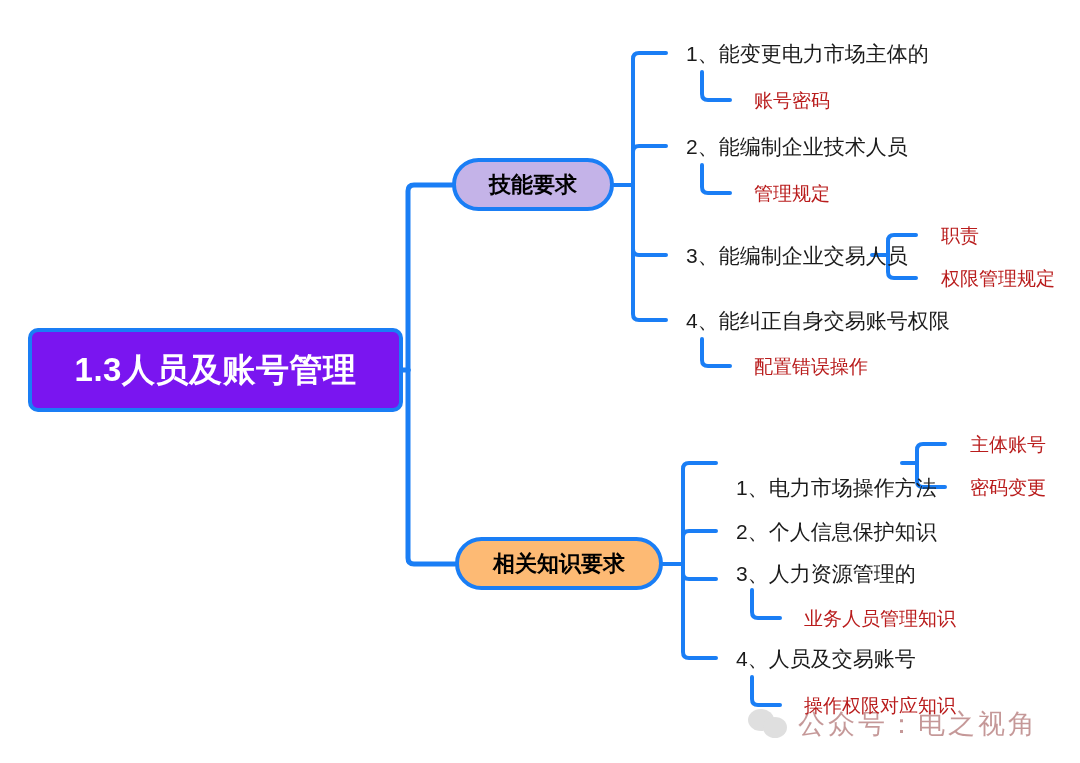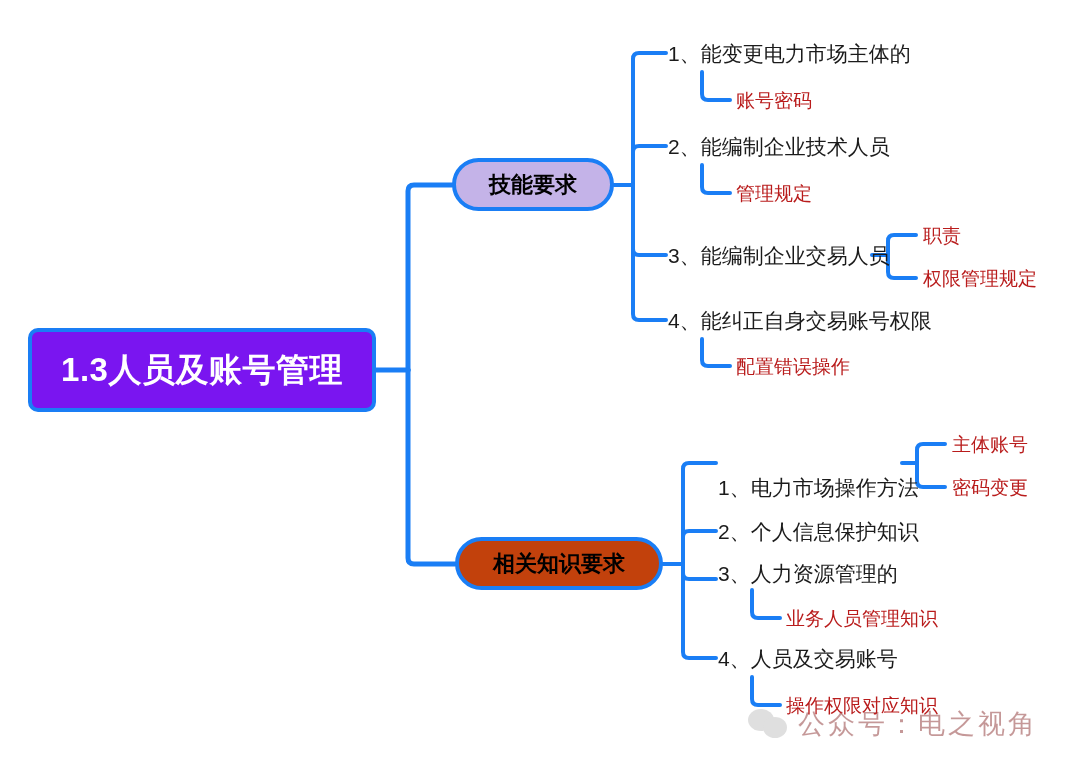--- a/index.html
+++ b/index.html
@@ -22,21 +22,21 @@
     width: 1080px;
     height: 763px;
     pointer-events: none;
   }
 
   
   .root-node {
     position: absolute;
     left: 28px;
     top: 328px;
-    width: 348px;
+    width: 375px;
     height: 84px;
     background: #7a15f0;
     border: 4px solid #1a7ef5;
     border-radius: 10px;
     box-sizing: border-box;
     display: flex;
     align-items: center;
     justify-content: center;
     z-index: 3;
   }
@@ -71,31 +71,32 @@
     top: 158px;
     width: 162px;
     height: 53px;
     background: #c4b3e8;
   }
   .pill-knowledge {
     left: 455px;
     top: 537px;
     width: 208px;
     height: 53px;
-    background: #c2410c;
+    background: #fdba74;
   }
 
   
   .leaf {
     position: absolute;
     color: #1b1b1b;
     font-size: 21px;
     white-space: nowrap;
     z-index: 2;
     line-height: 1;
+    margin-left: 18px;
   }
   .leaf.sub {
     font-size: 19px;
     color: #b91c1c;
   }
 
   
   .watermark {
     position: absolute;
     left: 748px;

